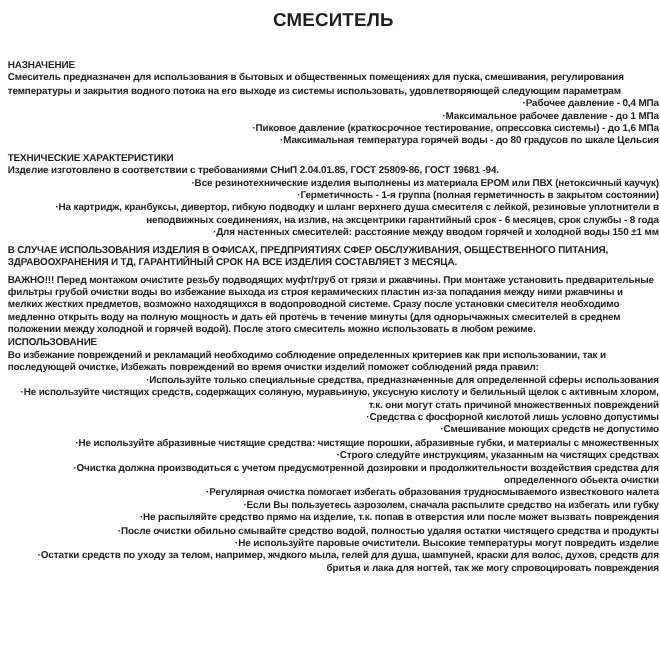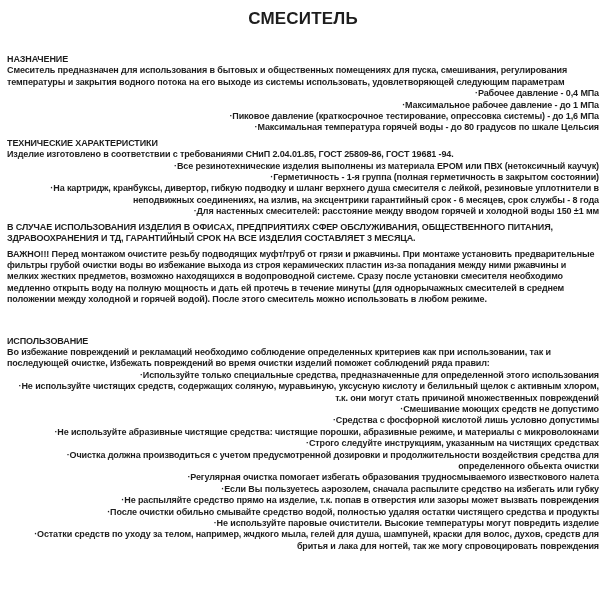--- a/index.html
+++ b/index.html
@@ -21,21 +21,21 @@
     font-weight:bold;
     text-align:center;
     letter-spacing:0.2px;
     margin:4px 0 25px 0;
   }
   .hdr{
     text-transform:uppercase;
     margin:0;
   }
   .mt{margin-top:4px;}
-  .mt2{margin-top:30px;}
+  .mt2{margin-top:0;}
   p{margin:0;}
   .li{margin:0;text-align:right;}
   .b{display:inline-block;min-width:5px;}
   .caps{text-transform:uppercase;}
 </style>
 </head>
 <body>
 
 <div class="doc">
 
@@ -59,28 +59,28 @@
     <p class="li"><span class="b">·</span><span>Для настенных смесителей: расстояние между вводом горячей и холодной воды 150 ±1 мм</span></p>
   </div>
 
   <p class="caps mt">В СЛУЧАЕ ИСПОЛЬЗОВАНИЯ ИЗДЕЛИЯ В ОФИСАХ, ПРЕДПРИЯТИЯХ СФЕР ОБСЛУЖИВАНИЯ, ОБЩЕСТВЕННОГО ПИТАНИЯ, ЗДРАВООХРАНЕНИЯ И ТД, ГАРАНТИЙНЫЙ СРОК НА ВСЕ ИЗДЕЛИЯ СОСТАВЛЯЕТ 3 МЕСЯЦА.</p>
 
   <p class="mt">ВАЖНО!!! Перед монтажом очистите резьбу подводящих муфт/труб от грязи и ржавчины. При монтаже установить предварительные фильтры грубой очистки воды во избежание выхода из строя керамических пластин из-за попадания между ними ржавчины и мелких жестких предметов, возможно находящихся в водопроводной системе. Сразу после установки смесителя необходимо медленно открыть воду на полную мощность и дать ей протечь в течение минуты (для однорычажных смесителей в среднем положении между холодной и горячей водой). После этого смеситель можно использовать в любом режиме.</p>
 
   <div>
     <p class="hdr mt2">ИСПОЛЬЗОВАНИЕ</p>
     <p>Во избежание повреждений и рекламаций необходимо соблюдение определенных критериев как при использовании, так и последующей очистке, Избежать повреждений во время очистки изделий поможет соблюдений ряда правил:</p>
-    <p class="li"><span class="b">·</span><span>Используйте только специальные средства, предназначенные для определенной этого использования</span></p>
+    <p class="li"><span class="b">·</span><span>Используйте только специальные средства, предназначенные для определенной сферы использования</span></p>
     <p class="li"><span class="b">·</span><span>Не используйте чистящих средств, содержащих соляную, муравьиную, уксусную кислоту и белильный щелок с активным хлором, т.к. они могут стать причиной множественных повреждений</span></p>
+    <p class="li"><span class="b">·</span><span>Средства с фосфорной кислотой лишь условно допустимы</span></p>
     <p class="li"><span class="b">·</span><span>Смешивание моющих средств не допустимо</span></p>
-    <p class="li"><span class="b">·</span><span>Средства с фосфорной кислотой лишь условно допустимы</span></p>
-    <p class="li"><span class="b">·</span><span>Не используйте абразивные чистящие средства: чистящие порошки, абразивные режиме, и материалы с микроволокнами</span></p>
+    <p class="li"><span class="b">·</span><span>Не используйте абразивные чистящие средства: чистящие порошки, абразивные губки, и материалы с множественных</span></p>
     <p class="li"><span class="b">·</span><span>Строго следуйте инструкциям, указанным на чистящих средствах</span></p>
     <p class="li"><span class="b">·</span><span>Очистка должна производиться с учетом предусмотренной дозировки и продолжительности воздействия средства для определенного обьекта очистки</span></p>
     <p class="li"><span class="b">·</span><span>Регулярная очистка помогает избегать образования трудносмываемого известкового налета</span></p>
     <p class="li"><span class="b">·</span><span>Если Вы пользуетесь аэрозолем, сначала распылите средство на избегать или губку</span></p>
-    <p class="li"><span class="b">·</span><span>Не распыляйте средство прямо на изделие, т.к. попав в отверстия или зазоры может вызвать повреждения</span></p>
+    <p class="li"><span class="b">·</span><span>Не распыляйте средство прямо на изделие, т.к. попав в отверстия или после может вызвать повреждения</span></p>
     <p class="li"><span class="b">·</span><span>После очистки обильно смывайте средство водой, полностью удаляя остатки чистящего средства и продукты</span></p>
     <p class="li"><span class="b">·</span><span>Не используйте паровые очистители. Высокие температуры могут повредить изделие</span></p>
     <p class="li"><span class="b">·</span><span>Остатки средств по уходу за телом, например, жчдкого мыла, гелей для душа, шампуней, краски для волос, духов, средств для бритья и лака для ногтей, так же могу спровоцировать повреждения</span></p>
   </div>
 
 </div>
 
 </body></html>

